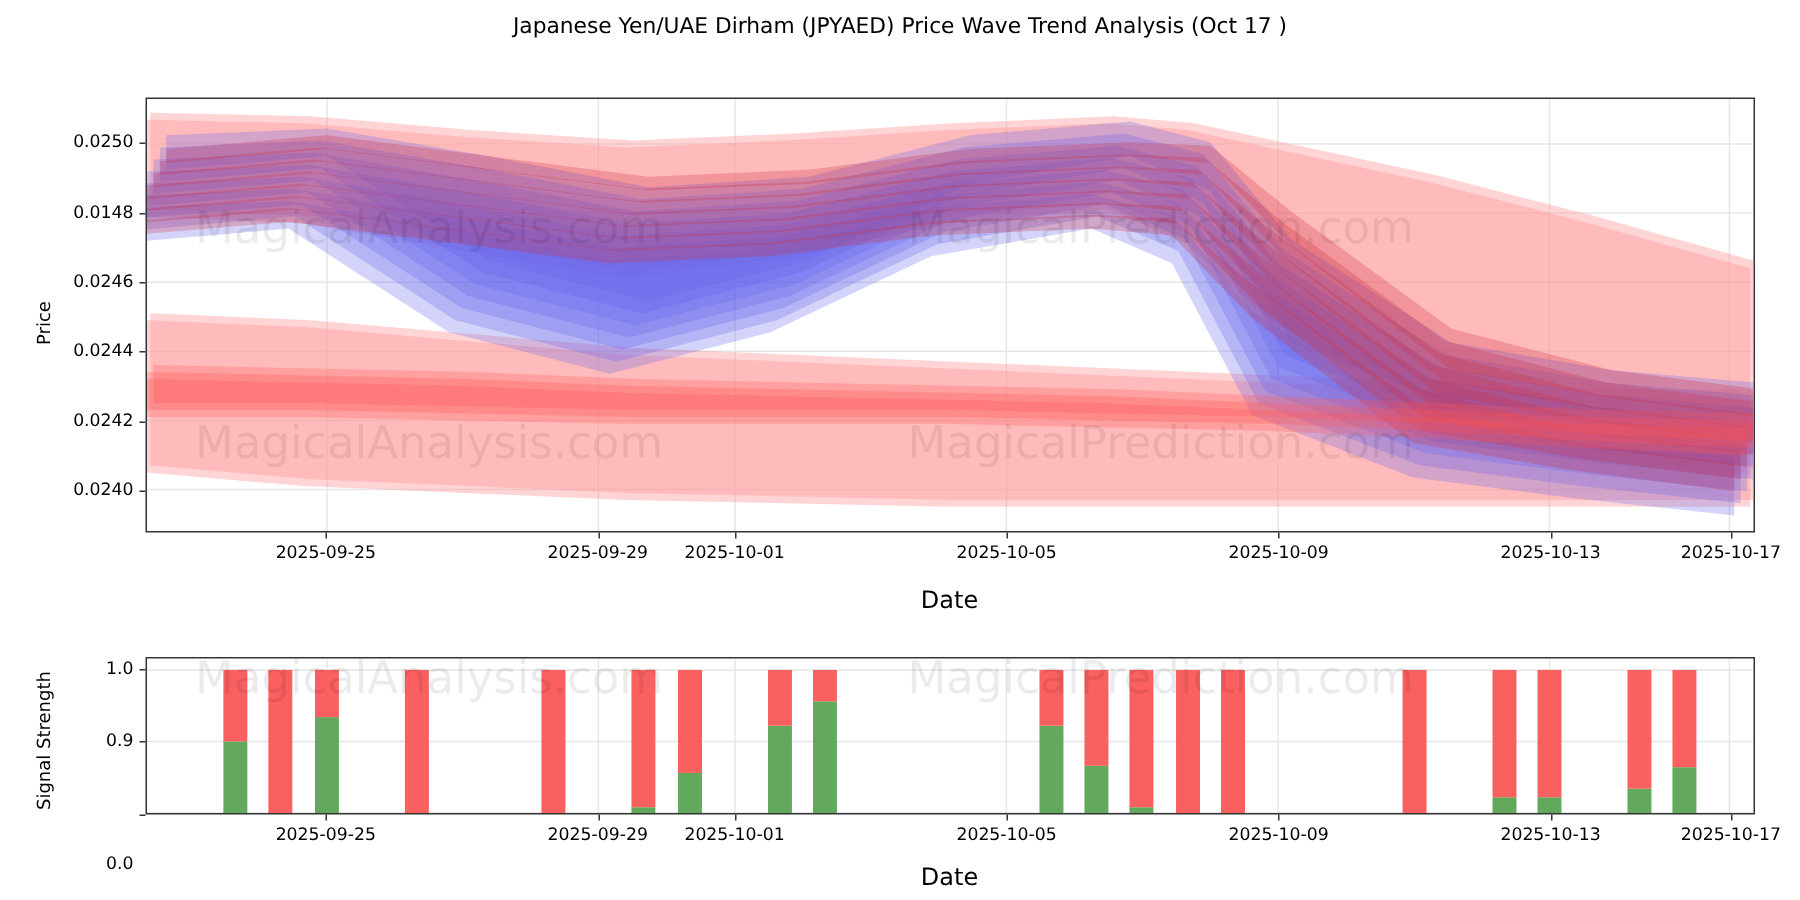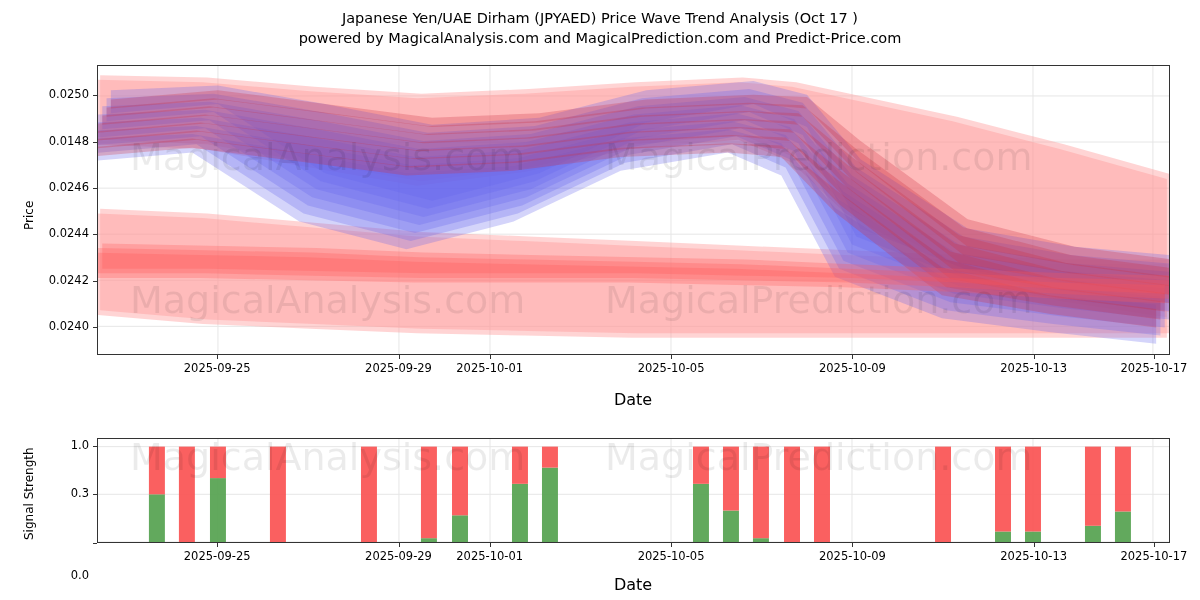--- a/index.html
+++ b/index.html
@@ -101,21 +101,21 @@
     position: absolute;
     width: 1073px;
     left: 97px;
     top: 418px;
     text-align: center;
     font-size: 13.5px;
     color: #000;
   }
   .watermark {
     position: absolute;
-    font-size: 38px;
+    font-size: 30px;
     color: #000;
     opacity: 0.075;
     white-space: nowrap;
     pointer-events: none;
     font-family: "DejaVu Sans", sans-serif;
   }
   svg.plot {
     position: absolute;
     left: 0; top: 0;
     width: 100%;
@@ -123,21 +123,20 @@
     display: block;
   }
 </style>
 </head>
 <body>
 
 <div class="figure">
 
   <div class="title-block">
     <div class="title-line">Japanese Yen/UAE Dirham (JPYAED) Price Wave Trend Analysis (Oct 17 )</div>
-    <div class="title-line">powered by MagicalAnalysis.com and MagicalPrediction.com and Predict-Price.com</div>
   </div>
 
   <div class="axes-main" id="axes-main">
     <svg class="plot" id="main-svg" viewBox="0 0 1073 290" preserveAspectRatio="none">
         <line x1="0" x2="1073" y1="262.15999999999957" y2="262.15999999999957" stroke="#e6e6e6" stroke-width="1"></line>
         <line x1="0" x2="1073" y1="215.75999999999988" y2="215.75999999999988" stroke="#e6e6e6" stroke-width="1"></line>
         <line x1="0" x2="1073" y1="169.3599999999994" y2="169.3599999999994" stroke="#e6e6e6" stroke-width="1"></line>
         <line x1="0" x2="1073" y1="122.95999999999972" y2="122.95999999999972" stroke="#e6e6e6" stroke-width="1"></line>
         <line x1="0" x2="1073" y1="76.56000000000003" y2="76.56000000000003" stroke="#e6e6e6" stroke-width="1"></line>
         <line x1="0" x2="1073" y1="30.15999999999957" y2="30.15999999999957" stroke="#e6e6e6" stroke-width="1"></line>
@@ -246,21 +245,21 @@
       <div class="xtick-label" style="left: 611.055px; top: 361px; width: 120px;">2025-10-05</div>
       <div class="tickmark-x" style="left: 671.055px; top: 355px;"></div>
       <div class="xtick-label" style="left: 792.392px; top: 361px; width: 120px;">2025-10-09</div>
       <div class="tickmark-x" style="left: 852.392px; top: 355px;"></div>
       <div class="xtick-label" style="left: 973.729px; top: 361px; width: 120px;">2025-10-13</div>
       <div class="tickmark-x" style="left: 1033.73px; top: 355px;"></div>
       <div class="xtick-label" style="left: 1093.9px; top: 361px; width: 120px;">2025-10-17</div>
       <div class="tickmark-x" style="left: 1153.9px; top: 355px;"></div>
       <div class="ytick-label" style="left: 19px; top: 535px; width: 70px; margin-top: 33px;">0.0</div>
       <div class="tickmark-y" style="left: 93px; top: 543px;"></div>
-      <div class="ytick-label" style="left: 19px; top: 486.389px; width: 70px;">0.3</div>
+      <div class="ytick-label" style="left: 19px; top: 486.389px; width: 70px;">0.9</div>
       <div class="tickmark-y" style="left: 93px; top: 494.389px;"></div>
       <div class="ytick-label" style="left: 19px; top: 437.778px; width: 70px;">1.0</div>
       <div class="tickmark-y" style="left: 93px; top: 445.778px;"></div>
       <div class="xtick-label" style="left: 157.176px; top: 549px; width: 120px;">2025-09-25</div>
       <div class="tickmark-x" style="left: 217.176px; top: 543px;"></div>
       <div class="xtick-label" style="left: 338.513px; top: 549px; width: 120px;">2025-09-29</div>
       <div class="tickmark-x" style="left: 398.513px; top: 543px;"></div>
       <div class="xtick-label" style="left: 429.718px; top: 549px; width: 120px;">2025-10-01</div>
       <div class="tickmark-x" style="left: 489.718px; top: 543px;"></div>
       <div class="xtick-label" style="left: 611.055px; top: 549px; width: 120px;">2025-10-05</div>

